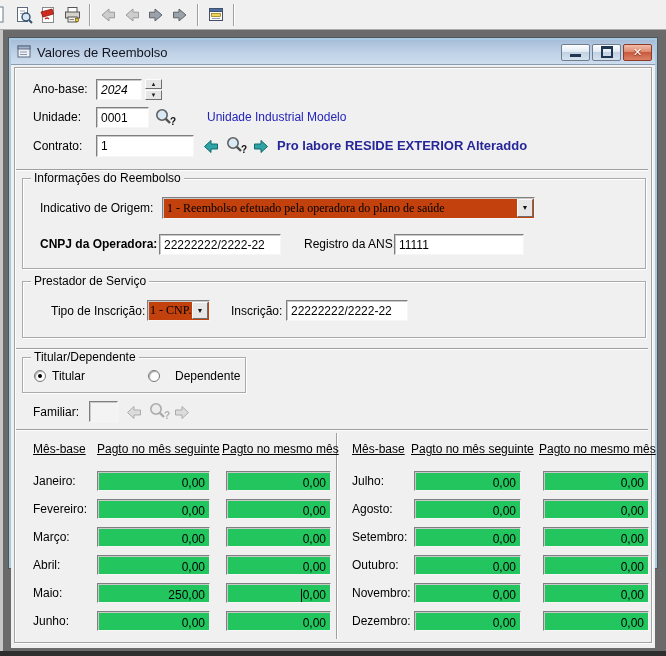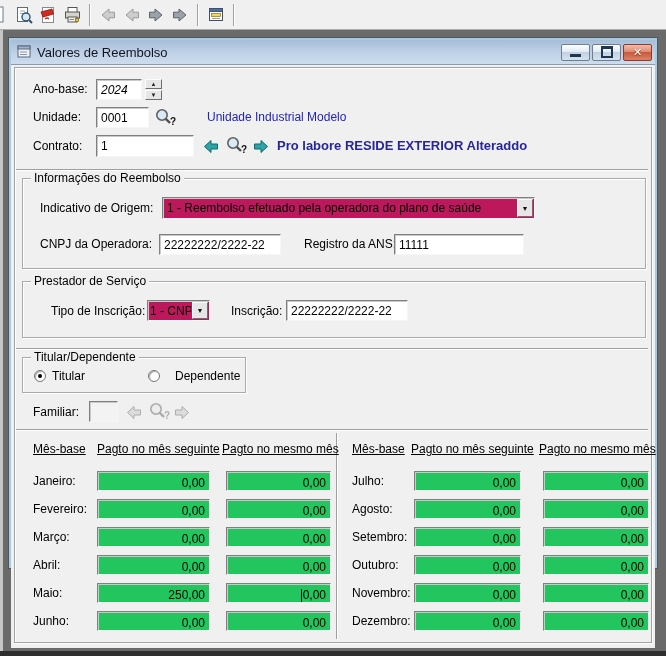--- a/index.html
+++ b/index.html
@@ -58,23 +58,23 @@
   .etched-h{position:absolute;height:0;border-top:1px solid #9f9f9f;border-bottom:1px solid #ffffff;}
   .etched-v{position:absolute;width:0;border-left:1px solid #9f9f9f;border-right:1px solid #ffffff;}
 
   
   .spinner{position:absolute;width:17px;display:flex;flex-direction:column;}
   .spin-btn{height:10px;background:#e6e6e6;box-sizing:border-box;margin-bottom:1px;
     border:1px solid;border-color:#fcfcfc #6e6e6e #6e6e6e #fcfcfc;
     display:flex;align-items:center;justify-content:center;font-size:6px;line-height:6px;color:#222;}
 
   
-  .combo{position:absolute;background:#be185d;box-sizing:border-box;
+  .combo{position:absolute;background:#c2410c;box-sizing:border-box;
     border:1px solid;border-color:#7f7f7f #f6f6f6 #f6f6f6 #7f7f7f;
-    box-shadow:inset 1px 1px 0 #c9c9c9;display:flex;align-items:stretch;}
+    box-shadow:inset 1px 1px 0 #c9c9c9;display:flex;align-items:stretch;font-family:Liberation Serif, serif;}
   .combo-text{flex:1 1 auto;display:flex;align-items:center;padding:0 4px;overflow:hidden;white-space:nowrap;}
   .combo-btn{flex:0 0 16px;margin:1px;background:#e6e6e6;box-sizing:border-box;
     border:1px solid;border-color:#fcfcfc #6e6e6e #6e6e6e #fcfcfc;
     display:flex;align-items:center;justify-content:center;font-size:7px;color:#111;}
 
   
   .radio-row{position:absolute;display:flex;align-items:center;gap:6px;}
   .radio{width:12px;height:12px;border-radius:50%;background:#fff;box-sizing:border-box;
     border:1px solid #777;box-shadow:inset 1px 1px 1px #aaa;position:relative;flex:0 0 auto;}
   .radio.on::after{content:"";position:absolute;left:3px;top:3px;width:4px;height:4px;border-radius:50%;background:#000;}
@@ -236,21 +236,21 @@
     <div class="groupbox" style="left:11px;top:113px;width:624px;height:91px;">
       <span class="legend">Informações do Reembolso</span>
     </div>
     <span class="lbl" style="left:29px;top:136px;">Indicativo de Origem:</span>
     <div class="combo" style="left:151px;top:132px;width:373px;height:22px;">
       <span class="combo-text">1 - Reembolso efetuado pela operadora do plano de saúde</span>
       <span class="combo-btn">
           <span>▼</span>
         </span>
     </div>
-    <span class="lbl" style="left:29px;top:172px;">CNPJ da Operadora:</span>
+    <span class="lbl" style="left:29px;top:172px;font-weight:bold;">CNPJ da Operadora:</span>
     <div class="field" style="left:148px;top:169px;width:122px;height:21px;">
       <span>22222222/2222-22</span>
     </div>
     <span class="lbl" style="left:293px;top:172px;">Registro da ANS:</span>
     <div class="field" style="left:383px;top:169px;width:130px;height:21px;">
       <span>11111</span>
     </div>
 
     <div class="groupbox" style="left:11px;top:216px;width:624px;height:57px;">
       <span class="legend">Prestador de Serviço</span>

